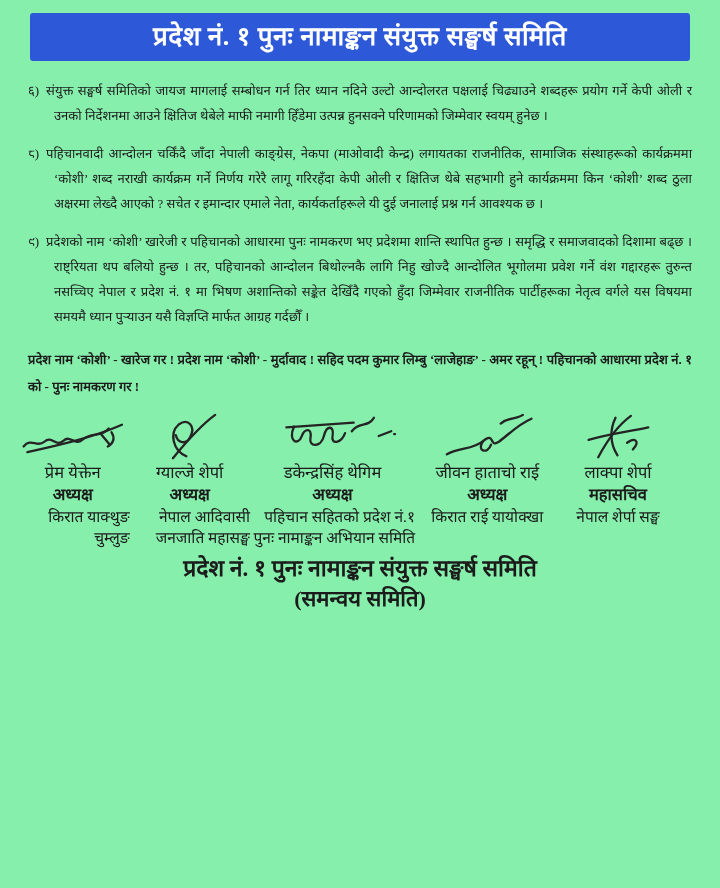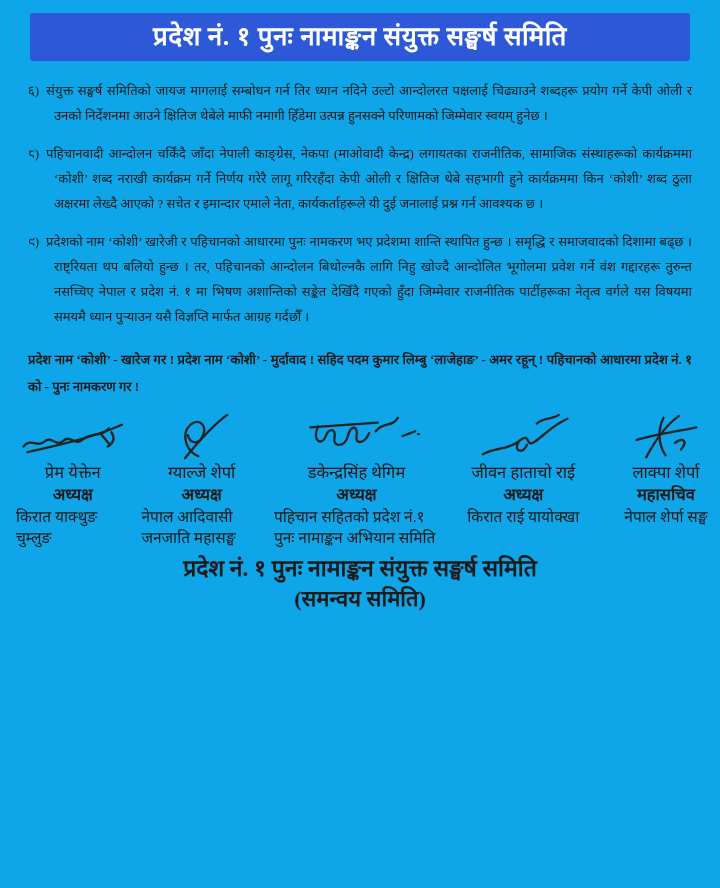--- a/index.html
+++ b/index.html
@@ -7,21 +7,21 @@
     background:#ffffff;
     font-family:"Liberation Serif","DejaVu Serif",serif;
     color:#1b1b1b;
     -webkit-font-smoothing:antialiased;
   }
   .page{
     position:relative;
     width:720px;
     height:888px;
     margin:0 auto;
-    background:#0ea5e9;
+    background:#86efac;
     overflow:hidden;
   }
   
   .header-banner{
     margin:13px 30px 0 30px;
     background:#2d58d8;
     color:#ffffff;
     border-radius:3px;
     text-align:center;
     font-weight:bold;
@@ -48,21 +48,21 @@
   .slogan{
     margin:17px 0 0 0;
     font-weight:bold;
     text-align:justify;
     line-height:27px;
   }
   
   .signature-row{
     display:flex;
     margin:12px 16px 0 16px;
-    gap:12px;
+    gap:0;
   }
   .sig-col{
     display:flex;
     flex-direction:column;
     align-items:center;
     min-width:0;
   }
   .sig-col:nth-child(1){flex:0 0 16.5%;}
   .sig-col:nth-child(2){flex:0 0 17.5%;}
   .sig-col:nth-child(3){flex:0 0 24%;}
@@ -88,21 +88,21 @@
   }
   .sig-title{
     font-weight:bold;
     font-size:16.5px;
     line-height:22px;
     text-align:right;
   }
   .sig-org{
     font-size:15.5px;
     line-height:21px;
-    text-align:left;
+    text-align:right;
   }
   
   .footer{
     margin-top:5px;
     text-align:center;
     font-weight:bold;
   }
   .footer-line1{
     font-size:23px;
     line-height:31px;

